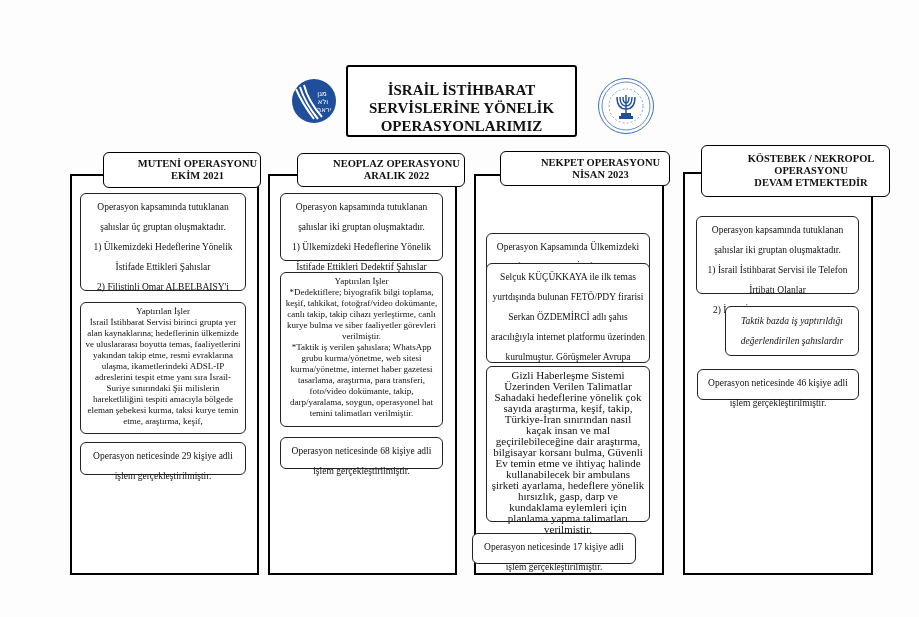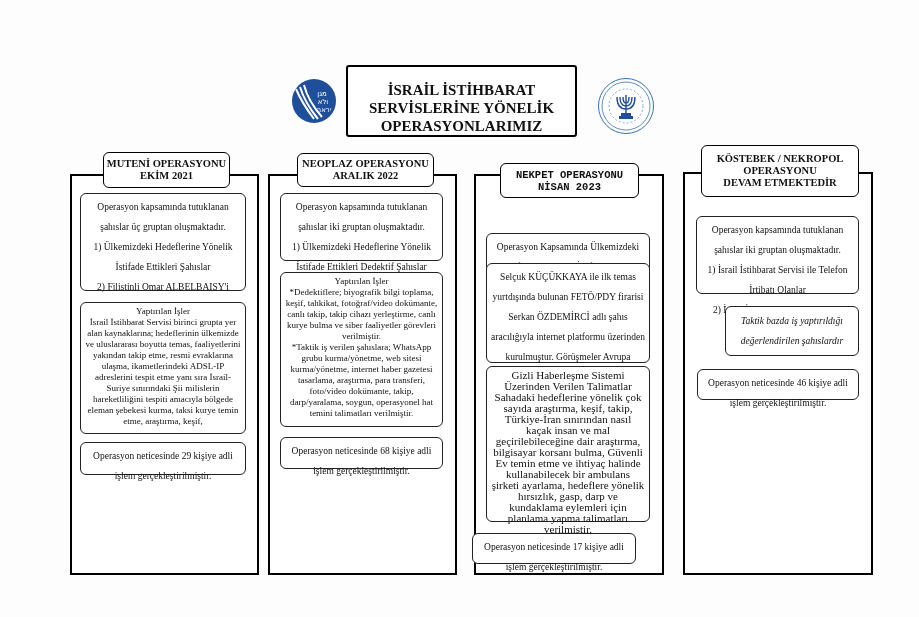--- a/index.html
+++ b/index.html
@@ -13,21 +13,21 @@
   .logo { position:absolute; }
   .logo-shin { left:292px; top:79px; width:44px; height:44px; border-radius:50%; background:#1f4e9a; overflow:hidden; }
   .logo-mossad { left:598px; top:78px; width:54px; height:54px; border-radius:50%; border:1px solid #3b6fb5; background:#fff; }
   .col { position:absolute; top:174px; height:397px; border:2px solid #000; background:#fff; }
   .col1 { left:70px; width:185px; }
   .col2 { left:268px; width:185px; }
   .col3 { left:474px; width:186px; }
   .col4 { left:683px; width:186px; top:172px; height:399px; }
   .hdr { position:absolute; border:1.5px solid #000; border-radius:6px; background:#fff;
          text-align:center; font-weight:bold; font-size:10.5px; line-height:12px;
-         display:flex; align-items:center; justify-content:center; white-space:pre-line; z-index:2; }
+         display:flex; align-items:center; justify-content:center; white-space:pre-line; z-index:2;padding-left:31px; }
   .box { position:absolute; border:1.3px solid #222; border-radius:6px; background:#fff;
          text-align:center; font-size:9.5px; line-height:20px; padding:3px 4px; box-sizing:border-box;
          white-space:pre-line; }
   .box p { margin:0; }
 </style>
 </head>
 <body>
 
 <div class="logo logo-shin">
   <svg width="44" height="44" viewBox="0 0 44 44">
@@ -77,21 +77,21 @@
 ARALIK  2022</div>
 <div class="box" style="left:280px; top:193px; width:163px; height:68px;"><p>Operasyon kapsamında tutuklanan şahıslar iki gruptan oluşmaktadır.
 1) Ülkemizdeki Hedeflerine Yönelik İstifade Ettikleri Dedektif Şahıslar
 2) Taktik İşlerde İstifade Ettikleri</p></div>
 <div class="box" style="left:280px; top:272px; width:163px; height:155px; font-size:9px; line-height:11px;"><p>Yaptırılan İşler
 *Dedektiflere; biyografik bilgi toplama, keşif, tahkikat, fotoğraf/video dokümante, canlı takip, takip cihazı yerleştirme, canlı kurye bulma ve siber faaliyetler görevleri verilmiştir.
 *Taktik iş verilen şahıslara; WhatsApp grubu kurma/yönetme, web sitesi kurma/yönetme, internet haber gazetesi tasarlama, araştırma, para transferi, foto/video dokümante, takip, darp/yaralama, soygun, operasyonel hat temini talimatları verilmiştir.</p></div>
 <div class="box" style="left:280px; top:437px; width:163px; height:32px;"><p>Operasyon neticesinde 68 kişiye adli işlem gerçekleştirilmiştir.</p></div>
 
 <div class="col col3"></div>
-<div class="hdr" style="left:500px; top:163px; width:137px; height:33px;font-family:Liberation Mono, monospace;">NEKPET OPERASYONU
+<div class="hdr" style="left:500px; top:151px; width:137px; height:33px;">NEKPET OPERASYONU
 NİSAN  2023</div>
 <div class="box" style="left:486px; top:193px; width:164px; height:57px;margin-top:40px;"><p>Operasyon Kapsamında Ülkemizdeki Hedeflerine Yönelik İstifade Ettikleri Selçuk KÜÇÜKKAYA ve Yönettiği Dedektiflik Şebekesi deşifre edilmiştir..</p></div>
 <div class="box" style="left:486px; top:263px; width:164px; height:100px;"><p>Selçuk KÜÇÜKKAYA ile ilk temas yurtdışında bulunan FETÖ/PDY firarisi Serkan ÖZDEMİRCİ adlı şahıs aracılığıyla internet platformu üzerinden kurulmuştur. Görüşmeler Avrupa ülkelerinde yüzyüze devam etmiştir. Gizli haberleşme sistemi ve eğitimi verilmiştir.</p></div>
 <div class="box" style="left:486px; top:366px; width:164px; height:156px; font-size:11px; line-height:11px;"><p>Gizli Haberleşme Sistemi Üzerinden Verilen Talimatlar
 Sahadaki hedeflerine yönelik çok sayıda araştırma, keşif, takip, Türkiye-İran sınırından nasıl kaçak insan ve mal geçirilebileceğine dair araştırma, bilgisayar korsanı bulma, Güvenli Ev temin etme ve ihtiyaç halinde kullanabilecek bir ambulans şirketi ayarlama, hedeflere yönelik hırsızlık, gasp, darp ve kundaklama eylemleri için planlama yapma talimatları verilmiştir.</p></div>
 <div class="box" style="left:472px; top:533px; width:164px; height:31px;"><p>Operasyon neticesinde 17 kişiye adli işlem gerçekleştirilmiştir.</p></div>
 
 <div class="col col4"></div>
 <div class="hdr" style="left:701px; top:145px; width:156px; height:50px;">KÖSTEBEK / NEKROPOL
 OPERASYONU

